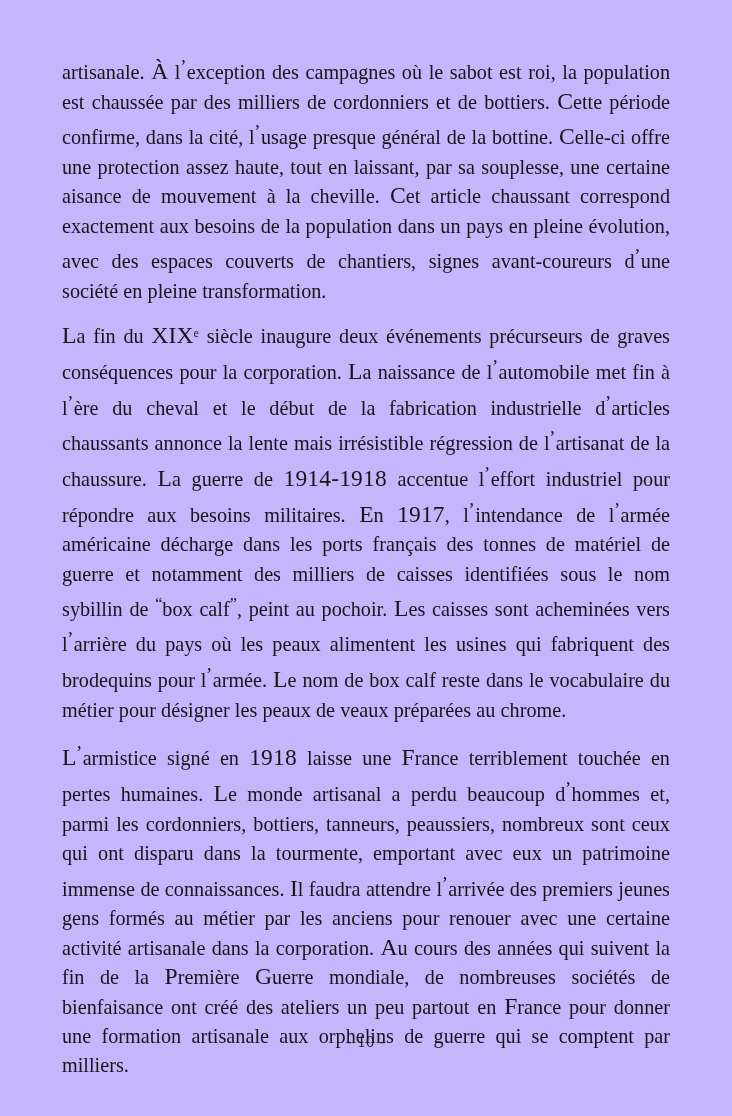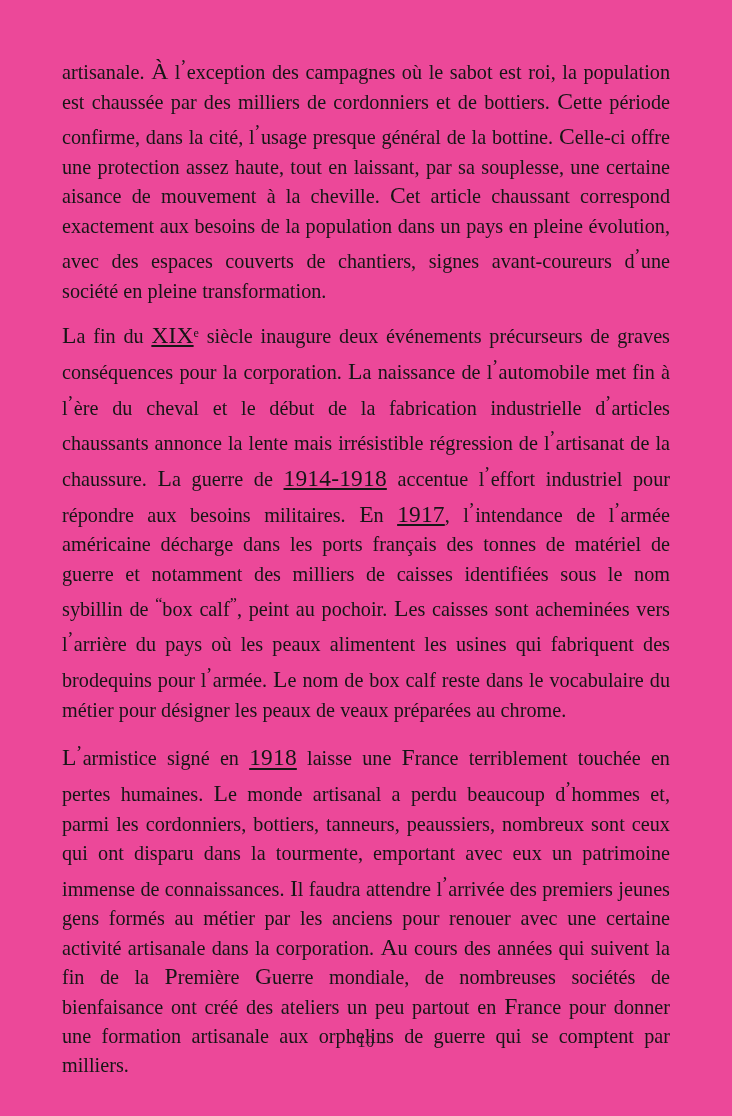--- a/index.html
+++ b/index.html
@@ -14,21 +14,21 @@
     overflow: hidden;
     font-family: "Liberation Serif", "DejaVu Serif", serif;
     color: #1b1b1b;
     -webkit-font-smoothing: antialiased;
   }
 
   #page {
     position: relative;
     width: 732px;
     height: 1116px;
-    background: #ec4899;
+    background: #c4b5fd;
   }
 
   #text-column {
     position: absolute;
     left: 62px;
     top: 52px;
     width: 608px;
   }
 
   p.para {
@@ -65,21 +65,20 @@
   
   .cap {
     font-size: 1.17em;
     line-height: 0;
   }
 
   
   .fig {
     font-size: 1.16em;
     letter-spacing: 0.2px;
-    text-decoration: underline;
   }
 
   
   .sup {
     font-size: 0.6em;
     vertical-align: 0.52em;
     letter-spacing: 0;
   }
 
   #page-number {

